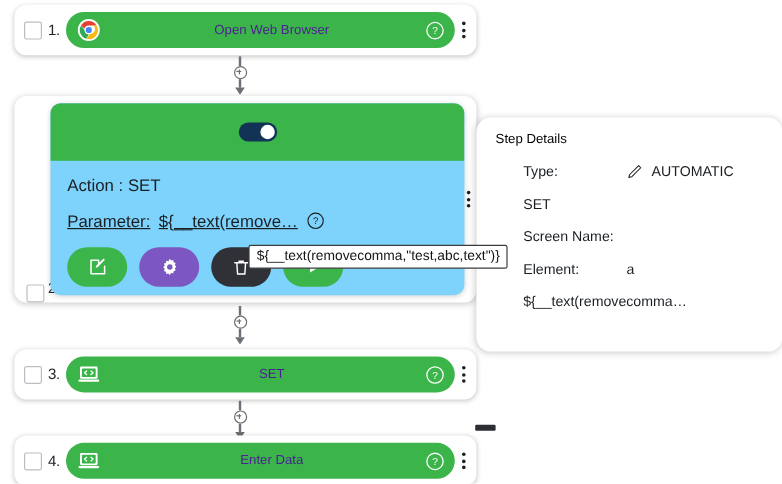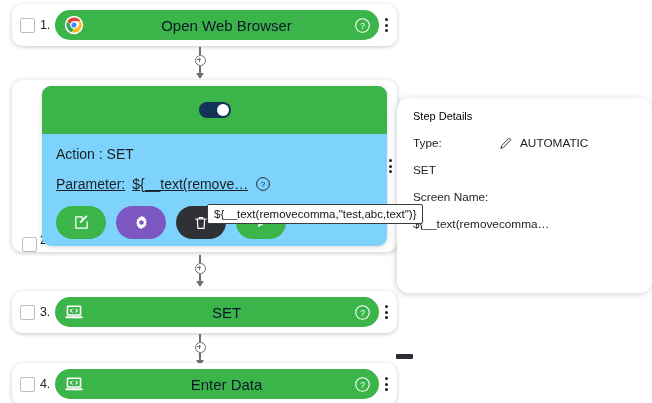--- a/index.html
+++ b/index.html
@@ -56,22 +56,22 @@
     border-radius: 16px;
     display: flex;
     align-items: center;
     padding: 0 8px;
     position: relative;
     min-width: 0;
   }
   .green-bar .title {
     flex: 1 1 auto;
     text-align: center;
-    color: #0f172a;
-    font-size: 15px;
+    color: #4c1d95;
+    font-size: 11px;
     white-space: nowrap;
     overflow: hidden;
     padding-left: 16px;
   }
 
   .bar-icon {
     width: 21px; height: 21px;
     flex: 0 0 auto;
     display: flex; align-items: center; justify-content: center;
   }
@@ -221,20 +221,21 @@
     font-size: 11px;
     font-weight: 400;
     color: #000000;
   }
   .drow {
     display: flex;
     align-items: center;
     margin-bottom: 13px;
     font-size: 11.8px;
     color: #1b1f24;
+    margin-left: 23px;
   }
   .dlabel { width: 86px; flex: 0 0 auto; }
   .dval {
     display: flex; align-items: center; gap: 7px;
     white-space: nowrap;
     overflow: hidden;
     max-width: 150px;
   }
 
   
@@ -413,20 +414,24 @@
 
     <div class="drow">
       <span class="dval">SET</span>
     </div>
 
     <div class="drow">
       <span class="dlabel">Screen Name:</span>
       <span class="dval"></span>
     </div>
 
+    <div class="drow">
+      <span class="dlabel">Element:</span>
+      <span class="dval">a</span>
+    </div>
 
     <div class="drow">
       <span class="dval">${__text(removecomma…</span>
     </div>
   </div>
 
   <div id="tooltip">${__text(removecomma,"test,abc,text")}</div>
 
   <div class="connector" style="left:193px; top:255px; height:32px;">
     <div class="ln" style="height:9px;"></div>

